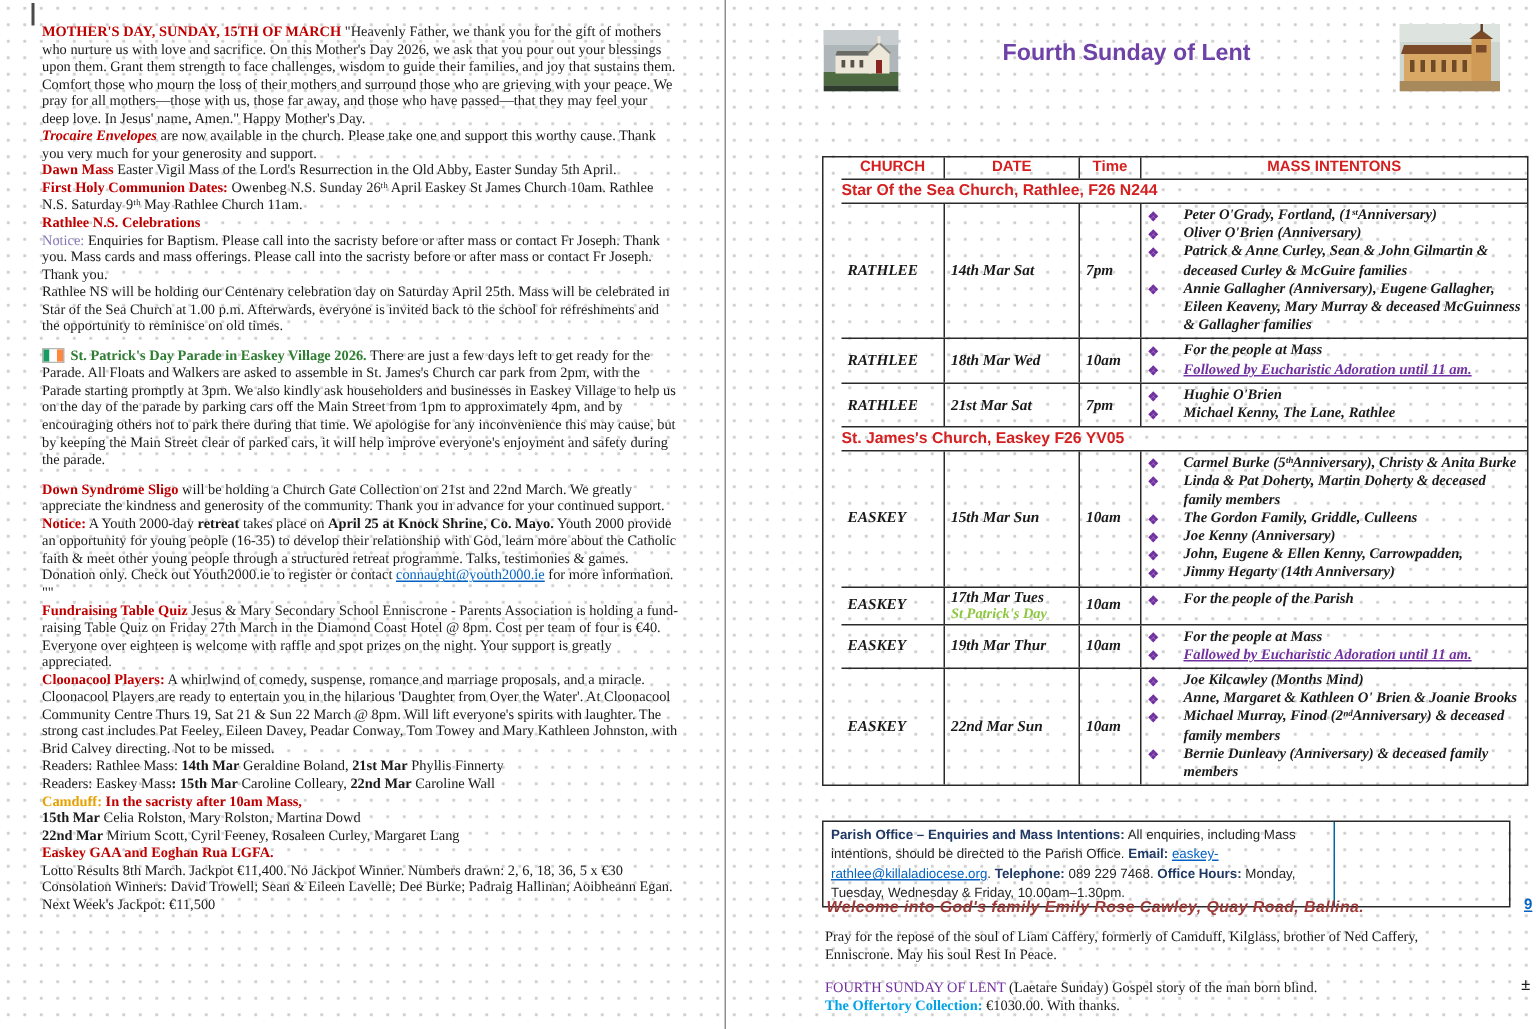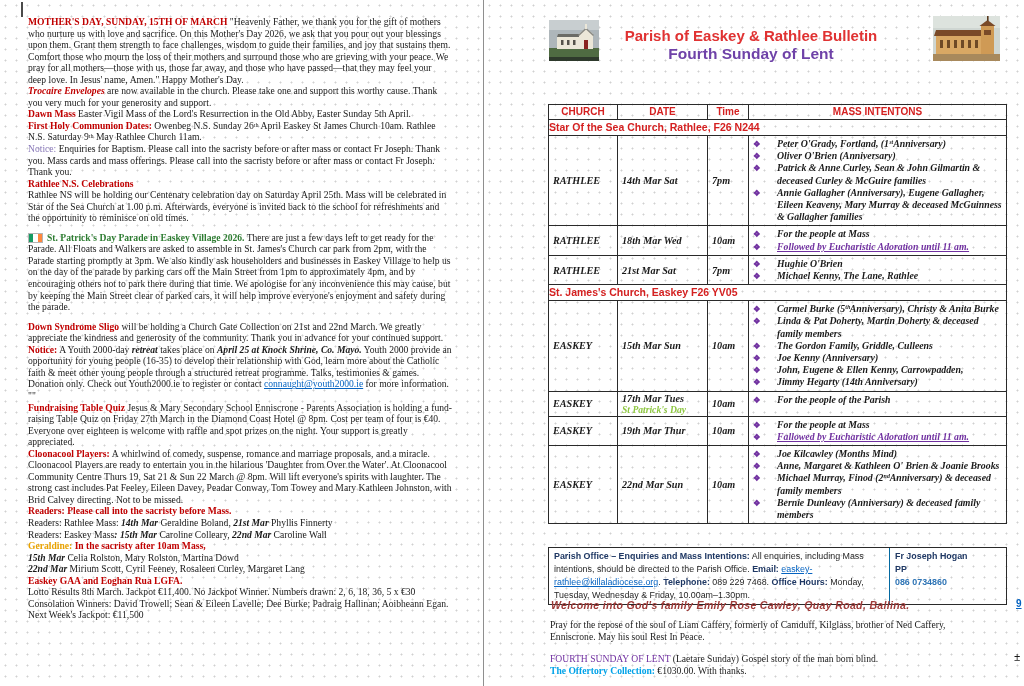--- a/index.html
+++ b/index.html
@@ -13,41 +13,41 @@
   }
   .seam{position:absolute;left:483px;top:0;width:1px;height:686px;background:#8f8f8f;}
   .corner-tick{position:absolute;left:21px;top:2px;width:2px;height:15px;background:#4a4a4a;}
 
   
   .left-page{position:absolute;left:28px;top:16px;width:424px;font-size:9.6px;line-height:11.55px;}
   .para{margin:0;}
   .para.mt{margin-top:8px;}
   .rb{color:#c00000;font-weight:bold;}
   .rbi{color:#c00000;font-weight:bold;font-style:italic;text-align:center;}
-  .b{font-weight:bold;font-style:italic;}
+  .b{font-weight:bold;}
   .grn{color:#2e7d32;font-weight:bold;}
   .vio{color:#8878b8;}
   .org{color:#e8a200;font-weight:bold;}
   .link{color:#0563c1;text-decoration:underline;}
   .flag{display:inline-block;width:13px;height:8px;margin-right:4px;border:0.5px solid #b5b5b5;vertical-align:-1px;font-size:0;}
   .flag i{display:inline-block;width:33.33%;height:100%;}
   .flag .g{background:#169b62;}
   .flag .w{background:#ffffff;}
   .flag .o{background:#ff883e;}
 
   
   .photo-left{position:absolute;left:549px;top:20px;width:50px;height:41px;}
   .photo-right{position:absolute;left:933px;top:16px;width:67px;height:45px;}
   .title{position:absolute;left:598px;top:27px;width:306px;text-align:center;
     font-family:"Liberation Sans",sans-serif;font-weight:bold;}
   .title .l1{font-size:15px;color:#e03232;line-height:18px;}
   .title .l2{font-size:15.5px;color:#6f42a8;line-height:18px;}
 
   
-  .mass-table{position:absolute;left:548px;top:104px;width:457px;border:1.5px solid #2a2a2a;background:rgba(255,255,255,0);}
+  .mass-table{position:absolute;left:548px;top:104px;width:457px;border:1.5px solid #2a2a2a;background:rgba(255,255,255,0);padding-left:12px;}
   .band{border-bottom:1px solid #2a2a2a;text-align:left;color:#d42020;font-weight:bold;
     font-family:"Liberation Sans",sans-serif;font-size:10.5px;line-height:15px;}
   .thead{display:grid;grid-template-columns:69px 90px 41px 1fr;border-bottom:1px solid #2a2a2a;
     text-align:center;color:#d42020;font-weight:bold;font-family:"Liberation Sans",sans-serif;
     font-size:10px;line-height:14px;}
   .thead>div{border-right:1px solid #2a2a2a;}
   .thead>div:last-child{border-right:none;}
   .trow{display:grid;grid-template-columns:69px 90px 41px 1fr;border-bottom:1px solid #2a2a2a;}
   .trow:last-child{border-bottom:none;}
   .cell{border-right:1px solid #2a2a2a;padding:1px 4px;font-style:italic;font-weight:bold;font-size:10.2px;}
@@ -84,32 +84,31 @@
 <body>
 
 <div class="corner-tick"></div>
 <div class="seam"></div>
 
 <div class="left-page">
     <p class="para"><span class="rb">MOTHER'S DAY, SUNDAY, 15TH OF MARCH </span><span>"Heavenly Father, we thank you for the gift of mothers who nurture us with love and sacrifice. On this Mother's Day 2026, we ask that you pour out your blessings upon them. Grant them strength to face challenges, wisdom to guide their families, and joy that sustains them. Comfort those who mourn the loss of their mothers and surround those who are grieving with your peace. We pray for all mothers—those with us, those far away, and those who have passed—that they may feel your deep love. In Jesus' name, Amen." Happy Mother's Day.</span></p>
     <p class="para"><span class="rbi">Trocaire Envelopes</span><span> are now available in the church. Please take one and support this worthy cause. Thank you very much for your generosity and support.</span></p>
     <p class="para"><span class="rb">Dawn Mass</span><span> Easter Vigil Mass of the Lord's Resurrection in the Old Abby, Easter Sunday 5th April.</span></p>
     <p class="para"><span class="rb">First Holy Communion Dates:</span><span> Owenbeg N.S. Sunday 26ᵗʰ April Easkey St James Church 10am. Rathlee N.S. Saturday 9ᵗʰ May Rathlee Church 11am.</span></p>
+    <p class="para"><span class="rb">Rathlee N.S. Celebrations</span></p>
     <p class="para"><span class="vio">Notice:</span><span> Enquiries for Baptism. Please call into the sacristy before or after mass or contact Fr Joseph. Thank you. Mass cards and mass offerings. Please call into the sacristy before or after mass or contact Fr Joseph. Thank you.</span></p>
-    <p class="para"><span class="rb">Rathlee N.S. Celebrations</span></p>
     <p class="para"><span>Rathlee NS will be holding our Centenary celebration day on Saturday April 25th. Mass will be celebrated in Star of the Sea Church at 1.00 p.m. Afterwards, everyone is invited back to the school for refreshments and the opportunity to reminisce on old times.</span></p>
     <p class="para mt"><span class="flag"><i class="g"></i><i class="w"></i><i class="o"></i></span><span class="grn">St. Patrick's Day Parade in Easkey Village 2026.</span><span>  There are just a few days left to get ready for the Parade. All Floats and Walkers are asked to assemble in St. James's Church car park from 2pm, with the Parade starting promptly at 3pm. We also kindly ask householders and businesses in Easkey Village to help us on the day of the parade by parking cars off the Main Street from 1pm to approximately 4pm, and by encouraging others not to park there during that time. We apologise for any inconvenience this may cause, but by keeping the Main Street clear of parked cars, it will help improve everyone's enjoyment and safety during the parade.</span></p>
     <p class="para mt"><span class="rb">Down Syndrome Sligo</span><span> will be holding a Church Gate Collection on 21st and 22nd March. We greatly appreciate the kindness and generosity of the community. Thank you in advance for your continued support.</span></p>
     <p class="para"><span class="rb">Notice:</span><span> A Youth 2000-day </span><span class="b">retreat</span><span> takes place on </span><span class="b">April 25 at Knock Shrine, Co. Mayo.</span><span> Youth 2000 provide an opportunity for young people (16-35) to develop their relationship with God, learn more about the Catholic faith &amp; meet other young people through a structured retreat programme. Talks, testimonies &amp; games. Donation only. Check out Youth2000.ie to register or contact </span><span class="link">connaught@youth2000.ie</span><span> for more information. ""</span></p>
     <p class="para"><span class="rb">Fundraising Table Quiz</span><span> Jesus &amp; Mary Secondary School Enniscrone - Parents Association is holding a fund-raising Table Quiz on Friday 27th March in the Diamond Coast Hotel @ 8pm. Cost per team of four is €40. Everyone over eighteen is welcome with raffle and spot prizes on the night. Your support is greatly appreciated.</span></p>
     <p class="para"><span class="rb">Cloonacool Players:</span><span> A whirlwind of comedy, suspense, romance and marriage proposals, and a miracle. Cloonacool Players are ready to entertain you in the hilarious 'Daughter from Over the Water'. At Cloonacool Community Centre Thurs 19, Sat 21 &amp; Sun 22 March @ 8pm. Will lift everyone's spirits with laughter. The strong cast includes Pat Feeley, Eileen Davey, Peadar Conway, Tom Towey and Mary Kathleen Johnston, with Brid Calvey directing. Not to be missed.</span></p>
-    <p class="para"><span class="rb">Readers: Please call into the sacristy before Mass.</span></p>
     <p class="para"><span>Readers: Rathlee Mass: </span><span class="b">14th Mar</span><span> Geraldine Boland, </span><span class="b">21st Mar</span><span> Phyllis Finnerty</span></p>
     <p class="para"><span>Readers: Easkey Mass</span><span class="b">: 15th Mar</span><span> Caroline Colleary, </span><span class="b">22nd Mar</span><span> Caroline Wall</span></p>
-    <p class="para"><span class="org">Geraldine:</span><span class="rb"> In the sacristy after 10am Mass,</span></p>
+    <p class="para"><span class="org">Camduff:</span><span class="rb"> In the sacristy after 10am Mass,</span></p>
     <p class="para"><span class="b">15th Mar</span><span> Celia Rolston, Mary Rolston, Martina Dowd</span></p>
     <p class="para"><span class="b">22nd Mar</span><span> Mirium Scott, Cyril Feeney, Rosaleen Curley, Margaret Lang</span></p>
     <p class="para"><span class="rb">Easkey GAA and Eoghan Rua LGFA.</span></p>
     <p class="para"><span>Lotto Results 8th March. Jackpot €11,400. No Jackpot Winner. Numbers drawn: 2, 6, 18, 36, 5 x €30 Consolation Winners: David Trowell; Sean &amp; Eileen Lavelle; Dee Burke; Padraig Hallinan; Aoibheann Egan. Next Week's Jackpot: €11,500</span></p>
   </div>
 
 <svg class="photo-left" viewBox="0 0 50 41" xmlns="http://www.w3.org/2000/svg">
   <rect x="0" y="0" width="50" height="41" fill="#aeb6ba"></rect>
   <rect x="0" y="0" width="50" height="10" fill="#c8ced0"></rect>
   <rect x="0" y="28" width="50" height="9" fill="#4f6b42"></rect>
@@ -119,21 +118,20 @@
   <polygon points="30,29 44,29 44,14 37,8 30,14" fill="#ece7d8"></polygon>
   <polygon points="29,15 37,7.5 45,15 44,16 37,9.5 30,16" fill="#8a8a84"></polygon>
   <rect x="36" y="4" width="2" height="5" fill="#ece7d8"></rect>
   <rect x="35" y="20" width="4" height="9" fill="#8a2420"></rect>
   <rect x="12" y="20" width="2.5" height="5" fill="#55524a"></rect>
   <rect x="18" y="20" width="2.5" height="5" fill="#55524a"></rect>
   <rect x="24" y="20" width="2.5" height="5" fill="#55524a"></rect>
 </svg>
 
 <div class="title">
-  <div class="l1">Parish of Easkey &amp; Rathlee Bulletin</div>
   <div class="l2">Fourth Sunday of Lent</div>
 </div>
 
 <svg class="photo-right" viewBox="0 0 67 45" xmlns="http://www.w3.org/2000/svg">
   <rect x="0" y="0" width="67" height="45" fill="#cfd6d2"></rect>
   <rect x="0" y="0" width="67" height="12" fill="#dde3de"></rect>
   <rect x="0" y="38" width="67" height="7" fill="#a8895c"></rect>
   <rect x="3" y="20" width="46" height="18" fill="#d9a864"></rect>
   <polygon points="1,20 51,20 49,14 3,14" fill="#7a4a28"></polygon>
   <rect x="48" y="10" width="13" height="28" fill="#cf9a55"></rect>
@@ -304,25 +302,20 @@
             <span class="bul">❖</span>
             <span class="itxt">Bernie Dunleavy (Anniversary) &amp; deceased family members</span>
           </div>
         </div>
       </div>
     </div>
 </div>
 
 <div class="office">
   <div class="main"><span class="nb">Parish Office – Enquiries and Mass Intentions:</span><span> All enquiries, including Mass intentions, should be directed to the Parish Office. </span><span class="nb">Email:</span><span> </span><span class="link">easkey-rathlee@killaladiocese.org</span><span>. </span><span class="nb">Telephone:</span><span> 089 229 7468. </span><span class="nb">Office Hours:</span><span> Monday, Tuesday, Wednesday &amp; Friday, 10.00am–1.30pm.</span></div>
-  <div class="priest">
-    <div>Fr Joseph Hogan</div>
-    <div>PP</div>
-    <div class="phone">086 0734860</div>
-  </div>
 </div>
 
 <div class="welcome">Welcome into God's family Emily Rose Cawley, Quay Road, Ballina.</div>
 <p class="pray">Pray for the repose of the soul of Liam Caffery, formerly of Camduff, Kilglass, brother of Ned Caffery, Enniscrone. May his soul Rest In Peace.</p>
 <div class="lent"><span class="lent-label">FOURTH SUNDAY OF LENT</span><span> (Laetare Sunday) Gospel story of the man born blind.</span></div>
 <div class="offertory"><span class="off-label">The Offertory Collection:</span><span> €1030.00. With thanks.</span></div>
 
 <div class="frag-top">9</div>
 <div class="frag-bottom">±</div>
 

